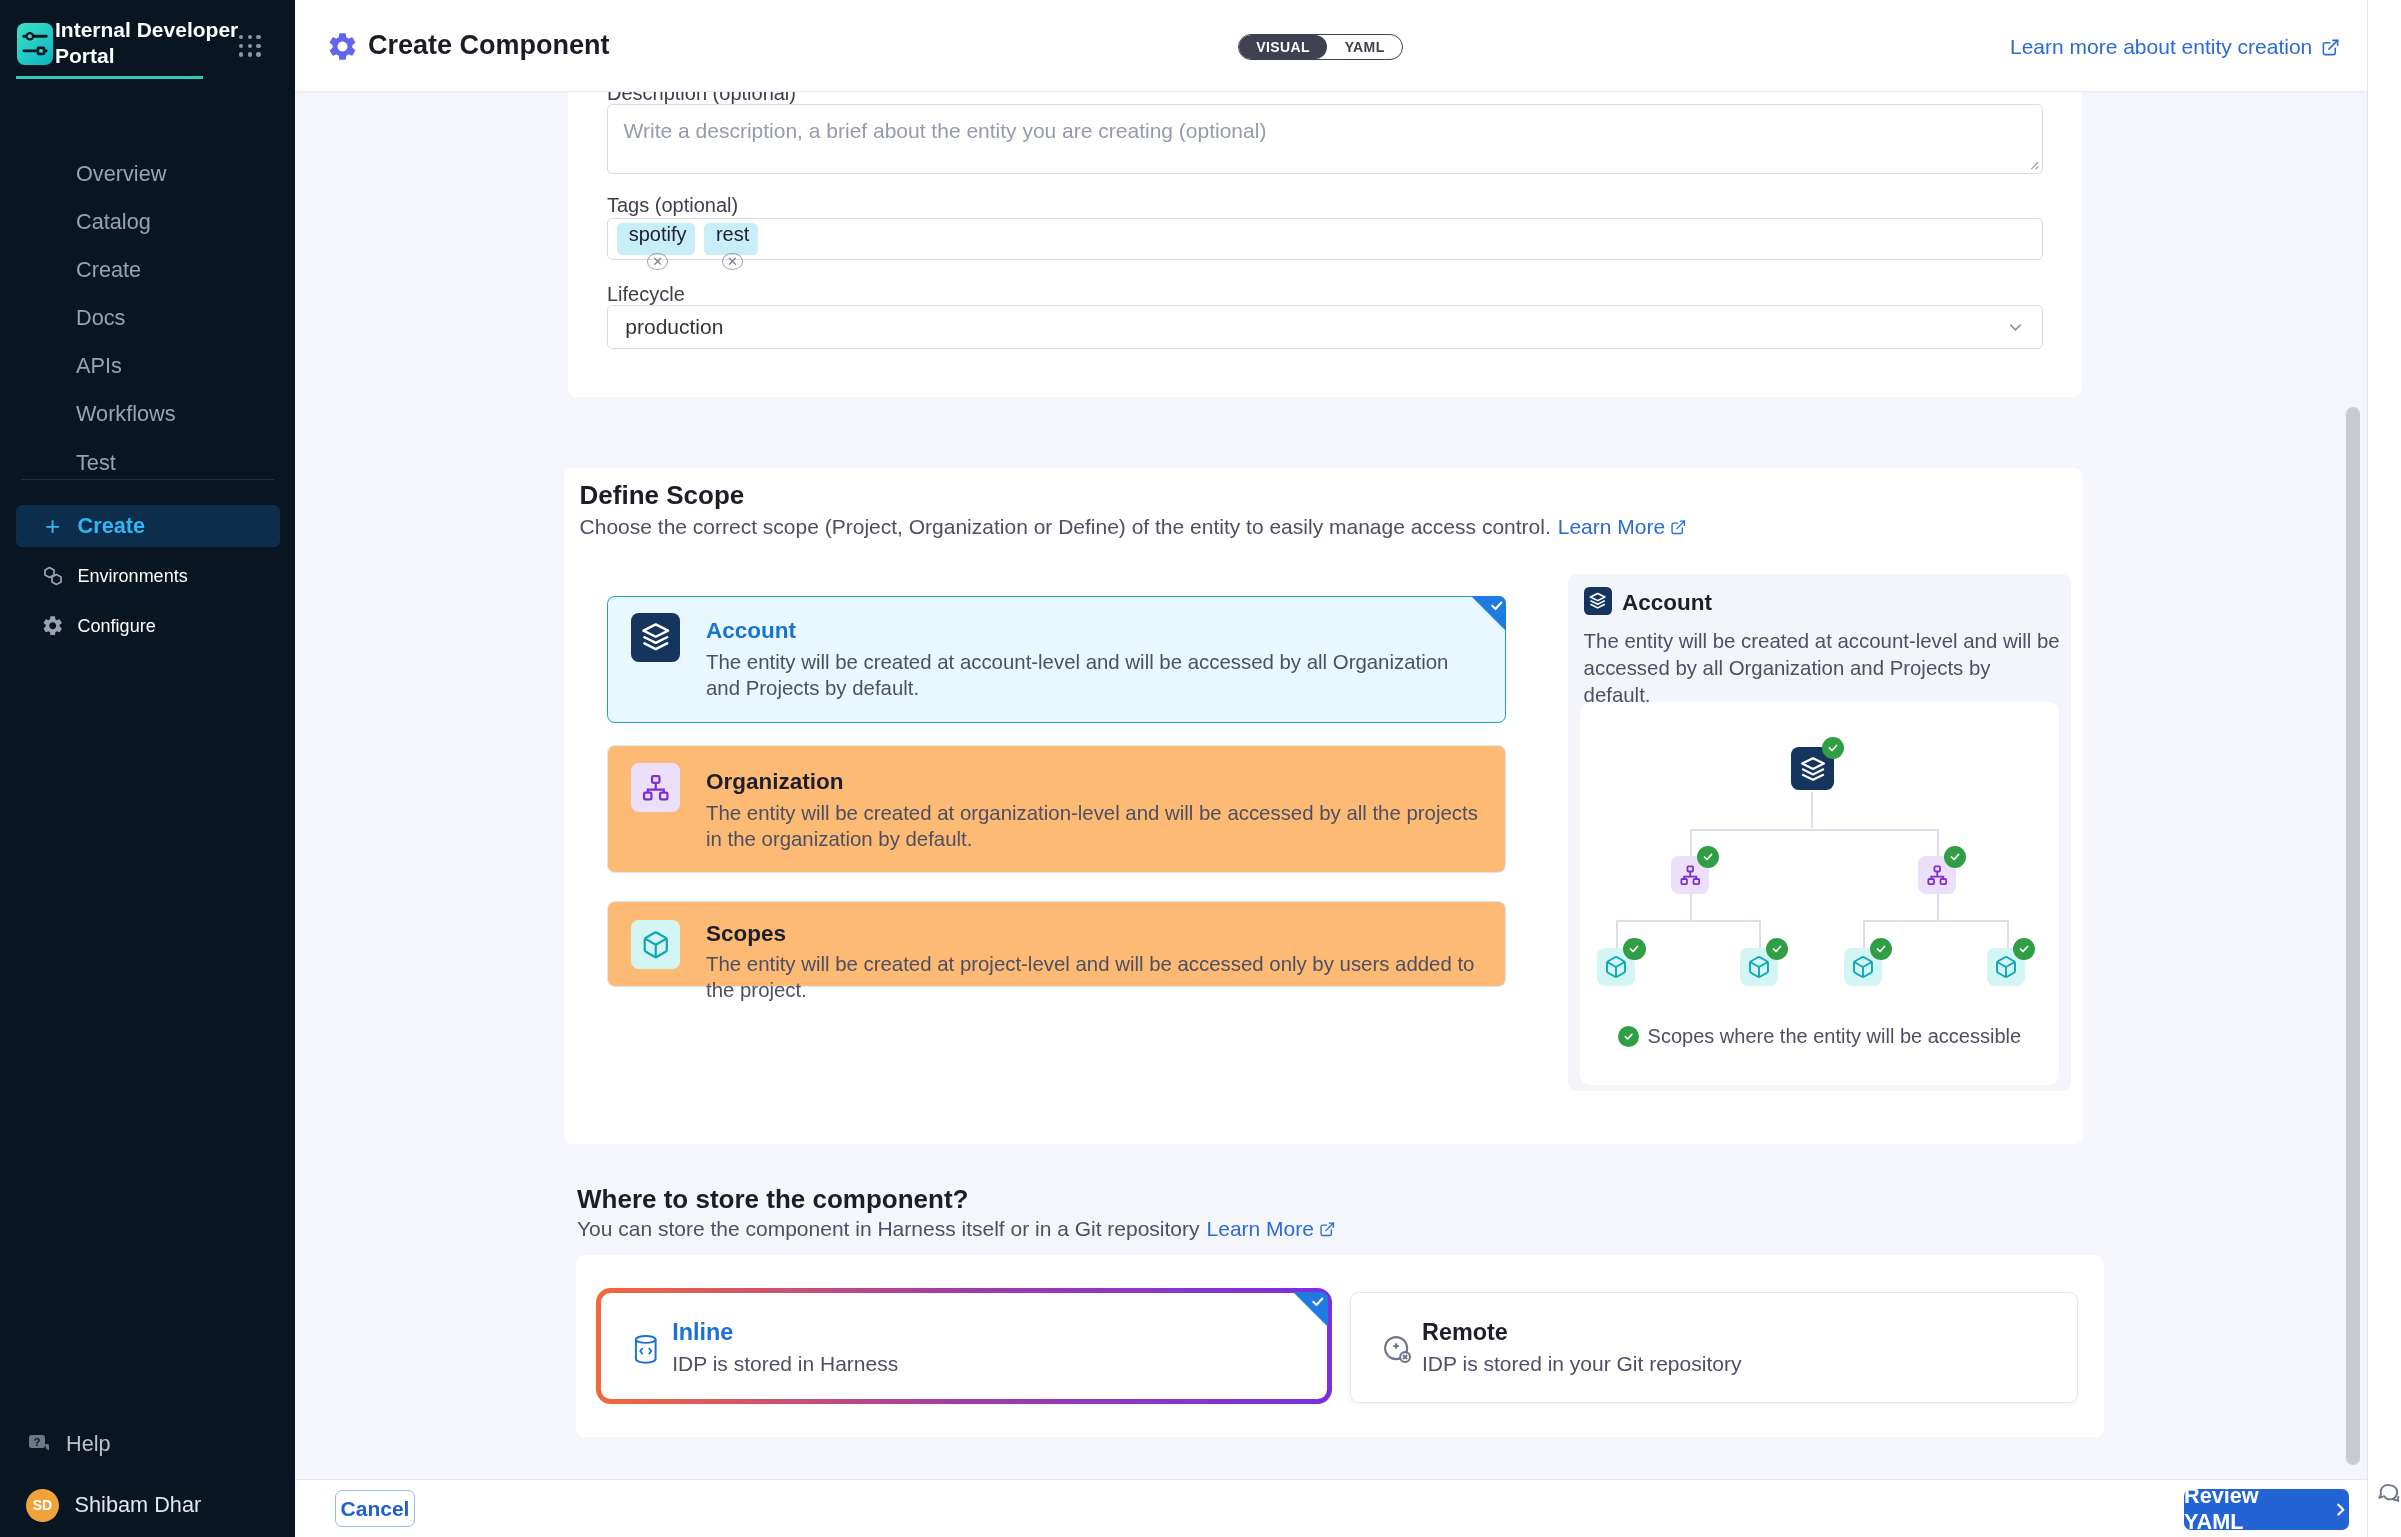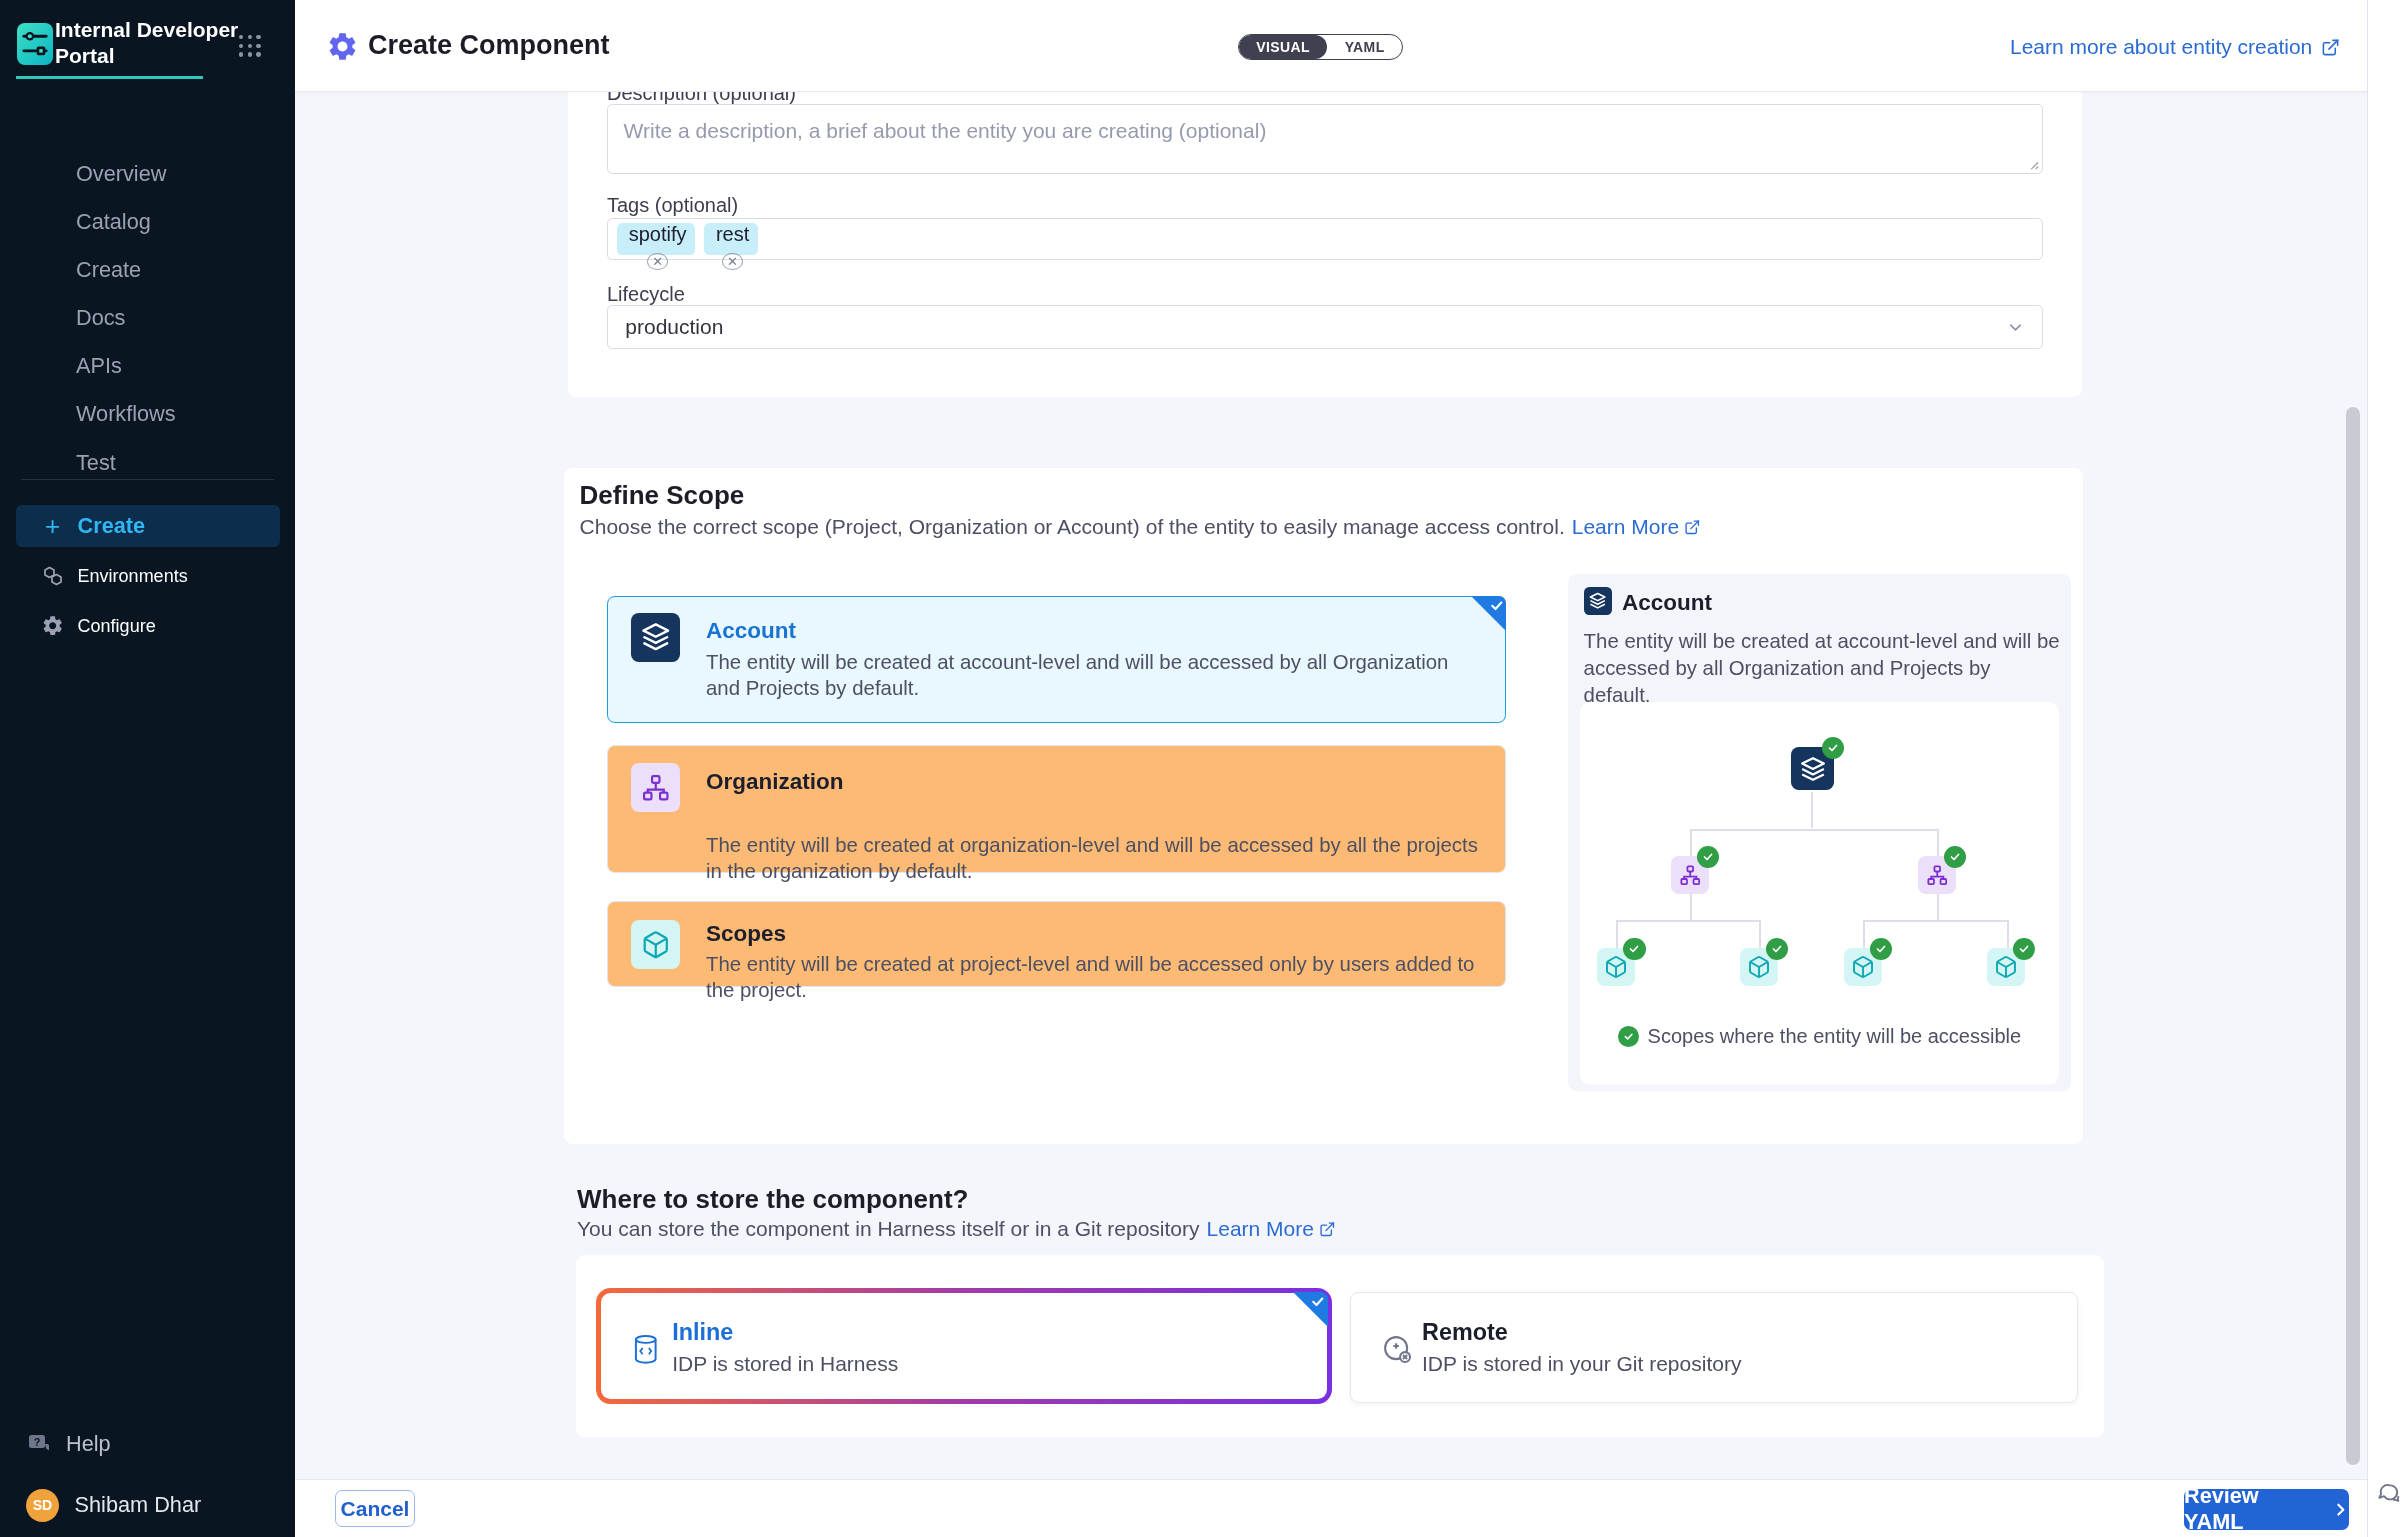--- a/index.html
+++ b/index.html
@@ -164,21 +164,21 @@
       <span>production</span>
       <svg width="19" height="19" viewBox="0 0 24 24" fill="none">
           <path d="M6 9l6 6 6-6" stroke="#8d93a6" stroke-width="2" stroke-linecap="round" stroke-linejoin="round"></path>
         </svg>
     </div>
   </div>
 
   <div class="abs panel scope-panel">
     <div class="abs sec-title" style="left:15.6px;top:12px;">Define Scope</div>
     <div class="abs sec-sub" style="left:15.6px;top:47px;">
-      <span>Choose the correct scope (Project, Organization or Account) of the entity to easily manage access control.</span>
+      <span>Choose the correct scope (Project, Organization or Define) of the entity to easily manage access control.</span>
       <span class="link">
         <span>Learn More</span>
         <svg width="16.5" height="16.5" viewBox="0 0 24 24" fill="none" stroke="#2b6bd4" stroke-width="2" stroke-linecap="round">
             <path d="M18 13v6a2 2 0 0 1-2 2H5a2 2 0 0 1-2-2V8a2 2 0 0 1 2-2h6"></path>
             <polyline points="15 3 21 3 21 9"></polyline>
             <line x1="10" y1="14" x2="21" y2="3"></line>
           </svg>
       </span>
     </div>
 
@@ -202,21 +202,21 @@
     <div class="abs opt-card" style="top:277px;height:128px;">
       <div class="tile purple" style="top:17.3px;">
         <svg width="29.5" height="29.5" viewBox="0 0 24 24" fill="none" stroke="#7c2fd1" stroke-width="1.8">
             <rect x="9" y="2.5" width="6" height="5.5" rx="1"></rect>
             <rect x="2.5" y="16" width="6" height="5.5" rx="1"></rect>
             <rect x="15.5" y="16" width="6" height="5.5" rx="1"></rect>
             <path d="M12 8v4M5.5 16v-2.5h13V16M12 12v1.5"></path>
           </svg>
       </div>
       <div class="opt-title" style="top:22.5px;">Organization</div>
-      <div class="opt-desc" style="top:54px;margin-top:32px;">The entity will be created at organization-level and will be accessed by all the projects in the organization by default.</div>
+      <div class="opt-desc" style="top:54px;">The entity will be created at organization-level and will be accessed by all the projects in the organization by default.</div>
     </div>
 
     <div class="abs opt-card" style="top:433px;height:86px;">
       <div class="tile cyan" style="top:18px;">
         <svg width="29.5" height="29.5" viewBox="0 0 24 24" fill="none" stroke="#0ca7b4" stroke-width="1.8" stroke-linejoin="round">
             <path d="M21 16V8a2 2 0 0 0-1-1.73l-7-4a2 2 0 0 0-2 0l-7 4A2 2 0 0 0 3 8v8a2 2 0 0 0 1 1.73l7 4a2 2 0 0 0 2 0l7-4A2 2 0 0 0 21 16z"></path>
             <polyline points="3.3 7 12 12 20.7 7"></polyline>
             <line x1="12" y1="22" x2="12" y2="12"></line>
           </svg>
       </div>

